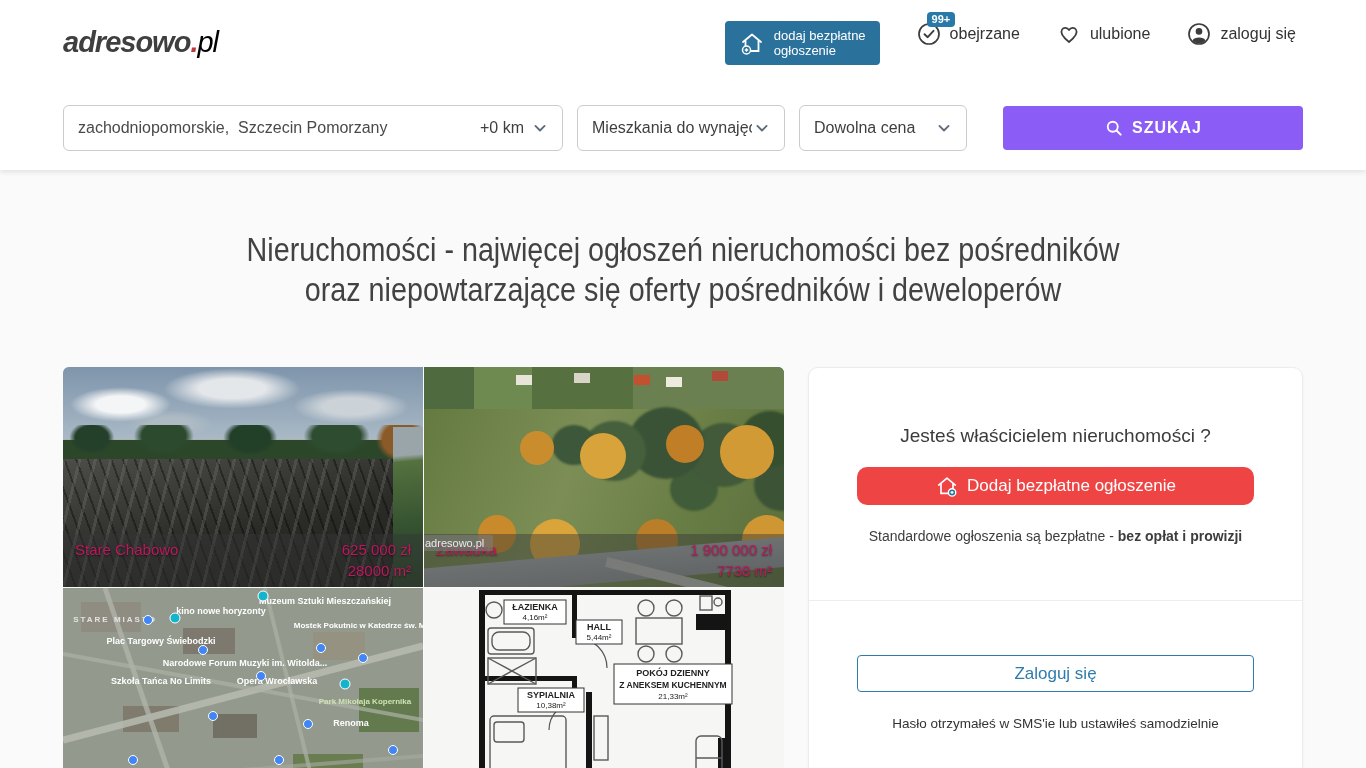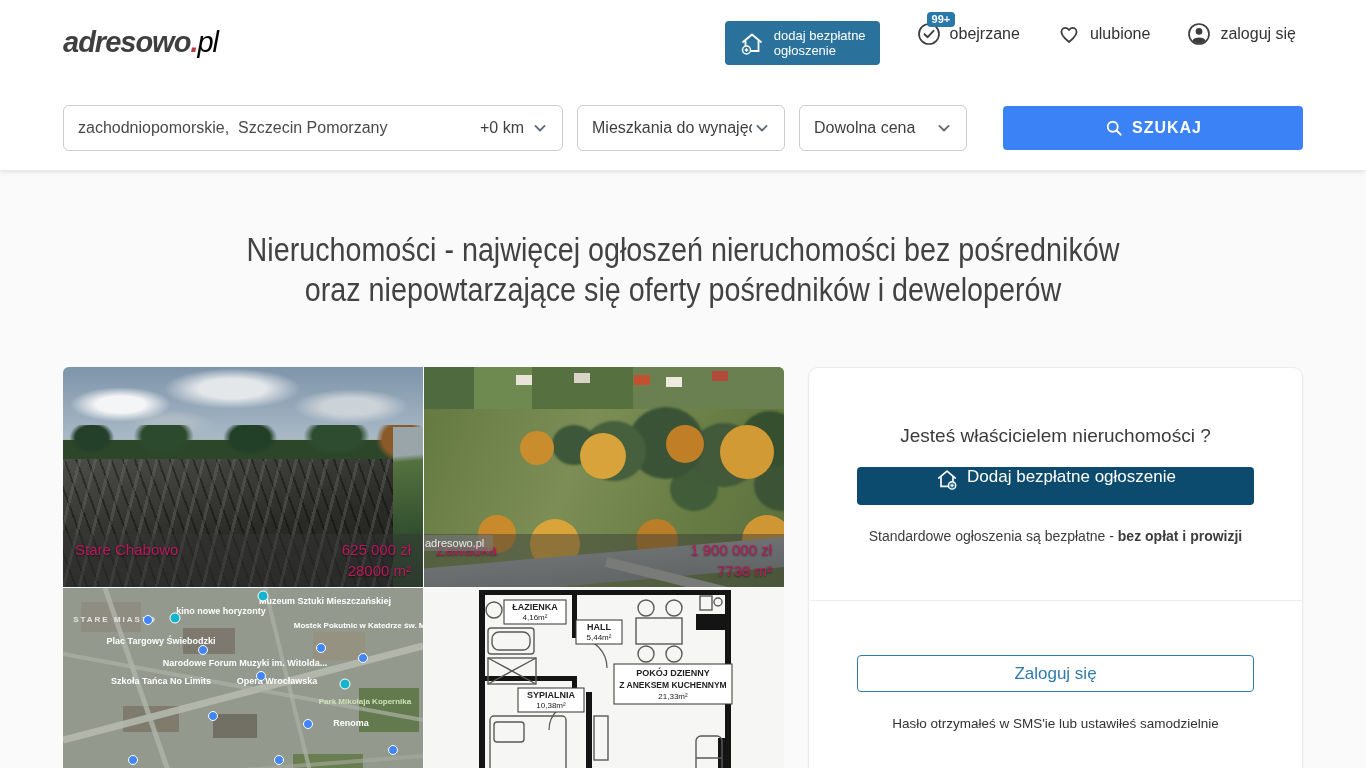--- a/index.html
+++ b/index.html
@@ -26,21 +26,21 @@
   .searchrow { height:85px; display:flex; align-items:center; padding:0 63px; gap:14px; }
   .inputbox { height:46px; border:1px solid #cbcbcb; border-radius:6px; background:#fff;
     display:flex; align-items:center; padding:0 12px 0 14px; font-size:16px; color:#3f3f3f; }
   .loc-box { width:500px; }
   .loc-box input { flex:1; border:none; outline:none; font-size:16px; color:#4a4a4a; font-family:inherit; background:transparent; }
   .radius { color:#3f3f3f; margin-right:6px; white-space:nowrap; }
   .sel { justify-content:space-between; cursor:pointer; }
   .sel-cat { width:208px; }
   .sel-cat .val { max-width:160px; overflow:hidden; white-space:nowrap; }
   .sel-price { width:168px; }
-  .szukaj { margin-left:auto; width:300px; height:44px; background:#3b82f6; color:#fff;
+  .szukaj { margin-left:auto; width:300px; height:44px; background:#8b5cf6; color:#fff;
     border:none; border-radius:4px; font-size:16px; font-weight:bold; letter-spacing:1px;
     display:flex; align-items:center; justify-content:center; gap:8px; cursor:pointer; font-family:inherit; }
 
   
   .main { background:#fafafa; height:598px; }
   .hero { padding-top:60px; text-align:center; color:#424242; font-weight:400;
     font-size:33px; line-height:40px; transform:scaleX(.87); }
   .content { display:flex; align-items:flex-start; margin:57px 63px 0; gap:24px; }
 
   
@@ -101,22 +101,22 @@
 
   
   .card svg.art { position:absolute; inset:0; width:100%; height:100%; display:block; }
 
   
   .panel { flex:1; background:#fff; border:1px solid #ececec; border-radius:10px;
     box-shadow:0 1px 3px rgba(0,0,0,.05); height:462px; }
   .sec1 { padding:57px 48px 0; text-align:center; }
   .sec2 { padding:32px 48px 0; text-align:center; }
   .ptitle { font-size:19px; color:#3b3b3b; font-weight:400; }
-  .bigbtn { margin-top:20px; width:100%; height:38px; background:#0c4a6e; color:#fff; border:none;
-    border-radius:4px; font-size:17px; display:flex; justify-content:center;
+  .bigbtn { margin-top:20px; width:100%; height:38px; background:#ef4444; color:#fff; border:none;
+    border-radius:10px; font-size:17px; display:flex; align-items:center; justify-content:center;
     gap:8px; cursor:pointer; font-family:inherit; }
   .pnote { margin-top:23px; font-size:14px; color:#3d3d3d; }
   .pnote b { font-weight:bold; }
   .pdivider { margin-top:56px; border:none; border-top:1px solid #ededed; }
   .ghostbtn { margin-top:22px; width:100%; height:37px; background:#fff; color:#2e7cab;
     border:1px solid #2e7cab; border-radius:4px; font-size:17px; cursor:pointer; font-family:inherit; }
   .pnote2 { margin-top:24px; font-size:13.5px; color:#333; }
 
   .ico { flex:none; display:block; }
 </style>

